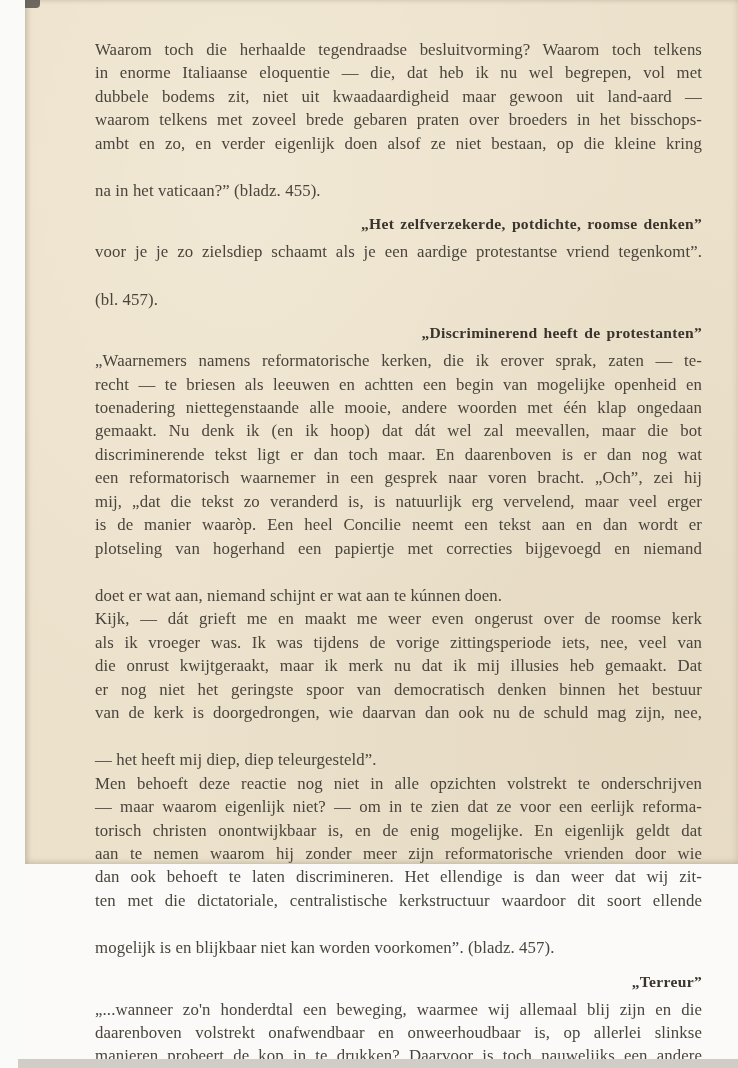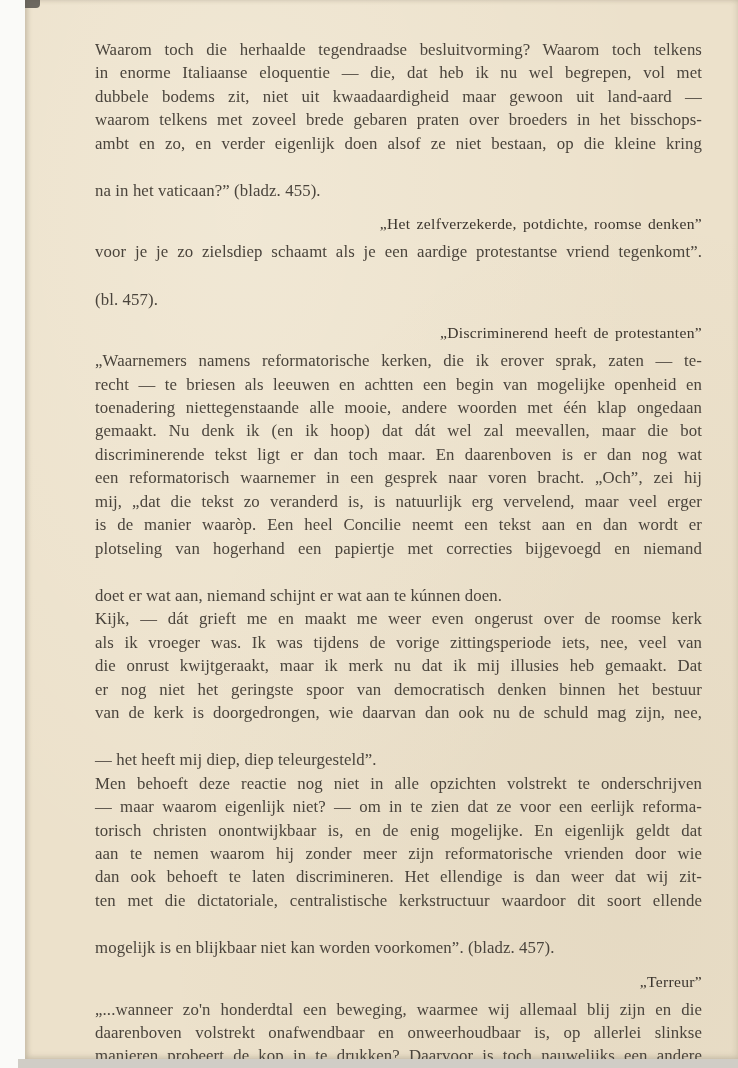--- a/index.html
+++ b/index.html
@@ -18,21 +18,21 @@
   }
   .scan-left-margin {
     position: absolute;
     left: 0; top: 0;
     width: 25px; height: 1068px;
     background: var(--scan-margin, #fafaf8);
   }
   .book-page {
     position: absolute;
     left: 25px; top: 0;
-    width: 713px; height: 1059px;
+    width: 713px; height: 864px;
     background: var(--paper, #ece1cb);
     background-image:
       radial-gradient(ellipse at 30% 20%, rgba(255,252,242,0.25), rgba(0,0,0,0) 60%),
       radial-gradient(ellipse at 85% 85%, rgba(120,100,60,0.06), rgba(0,0,0,0) 55%);
     box-shadow:
       inset 3px 0 5px rgba(90,80,60,0.18),
       inset -2px 0 6px rgba(90,80,60,0.07),
       inset 0 -3px 6px rgba(90,80,60,0.08);
   }
   .page-corner-mark {
@@ -63,21 +63,21 @@
     text-align: justify;
     text-align-last: justify;
     white-space: normal;
   }
   .para .line.line-last {
     text-align-last: left;
     margin-top: 24px;
   }
   .heading {
     text-align: right;
-    font-weight: normal;
+    font-weight: bold;
     font-size: 15.6px;
     line-height: 20px;
     margin: 12px 0 6px 0;
     color: var(--ink-heading, #3a342d);
     letter-spacing: 0.3px;
     word-spacing: 2px;
   }
   .pagenum {
     margin-top: 18px;
     text-align: left;

